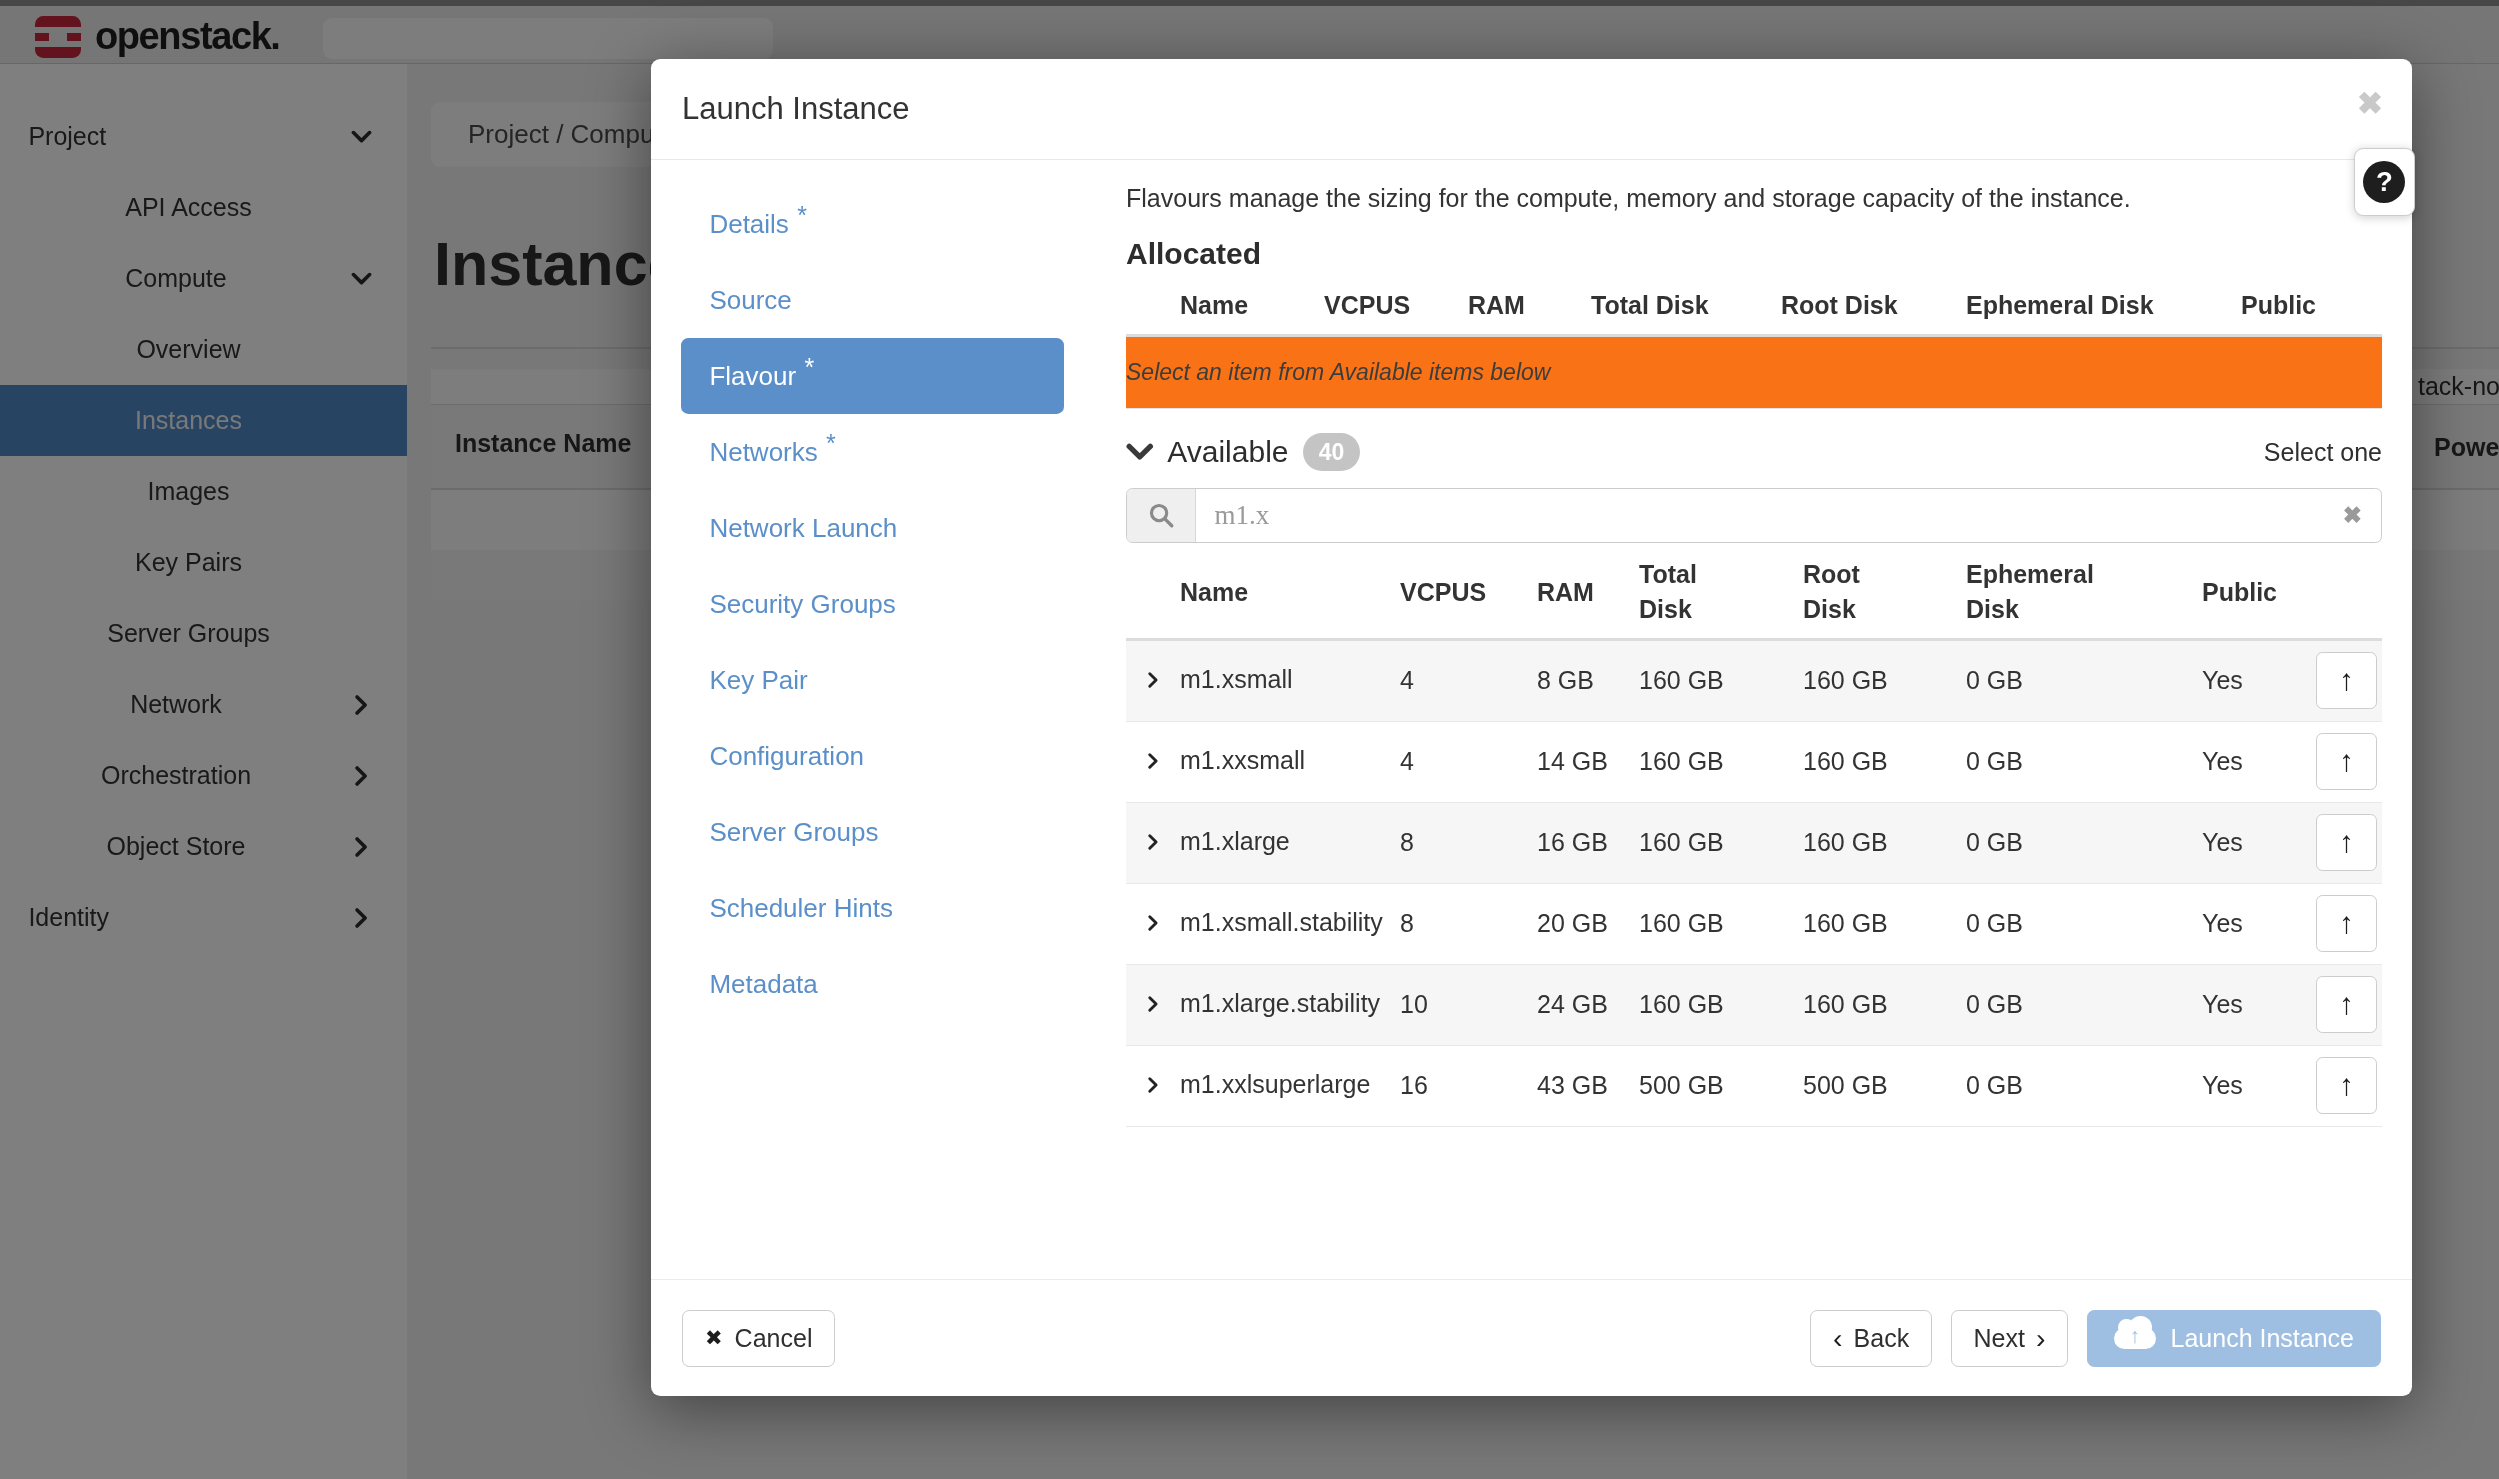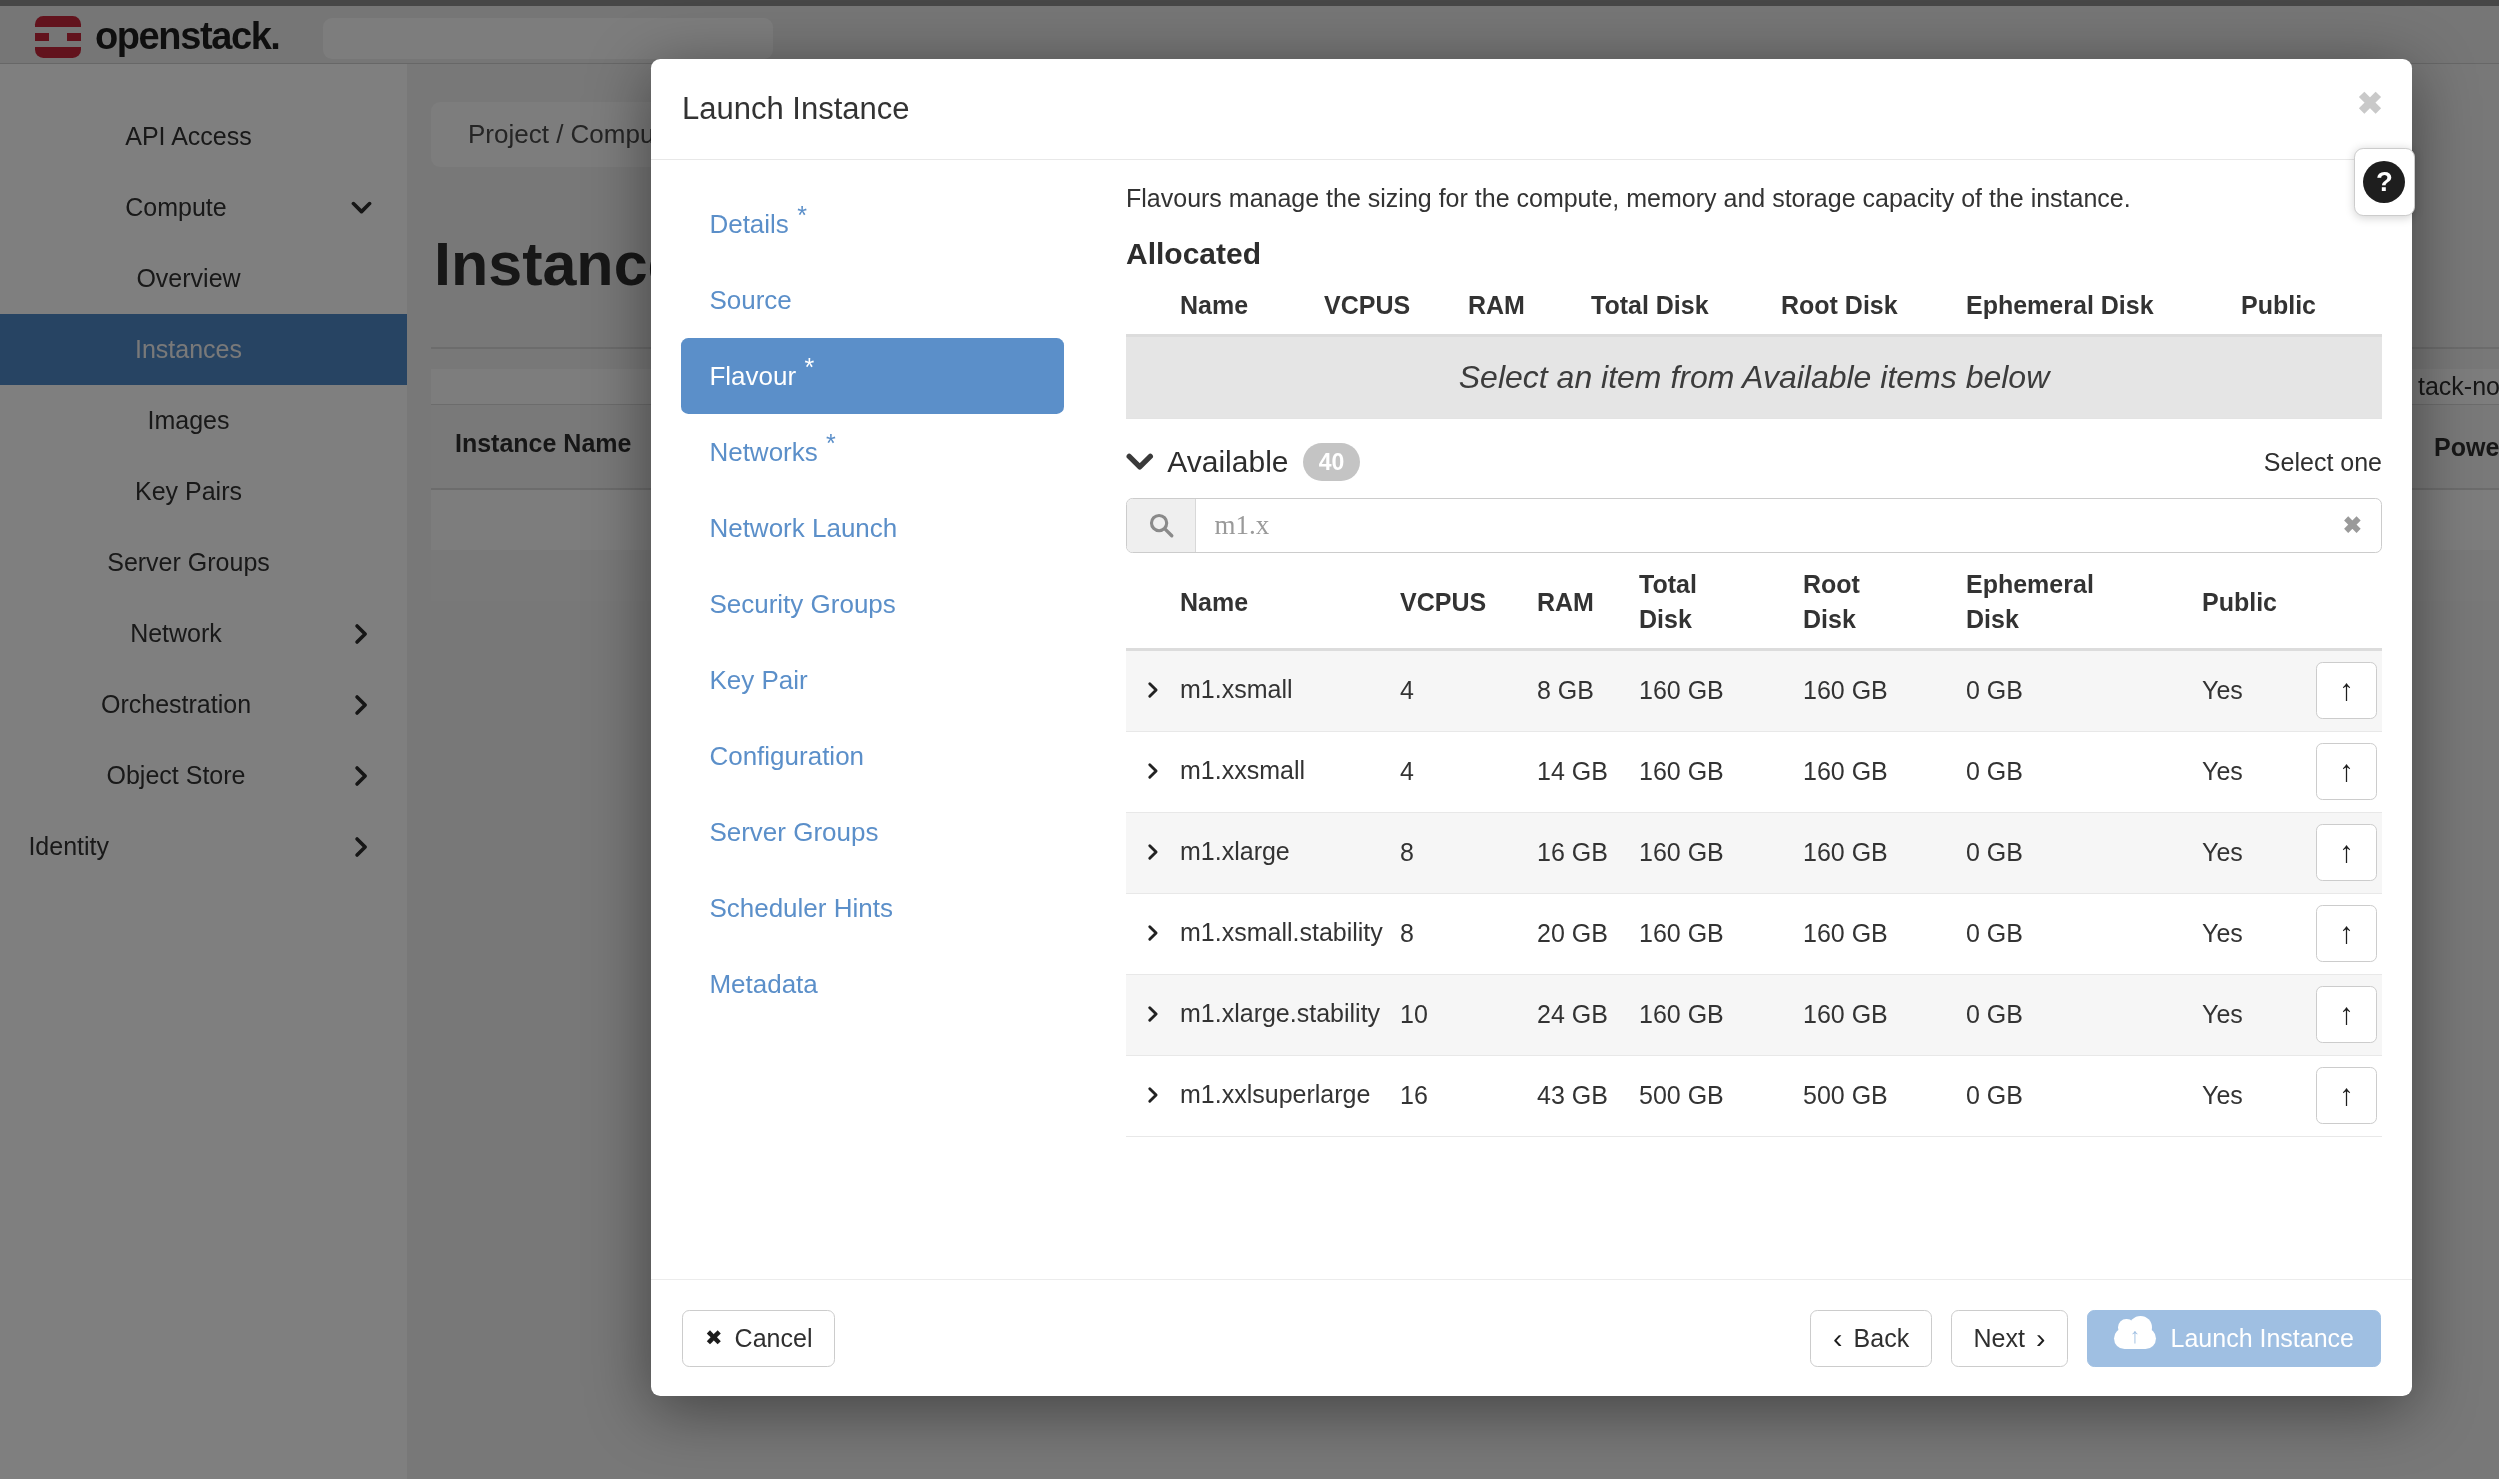--- a/index.html
+++ b/index.html
@@ -59,22 +59,22 @@
   .nav-item.active{background:var(--accent,#5b8fc9);color:#fff;}
   .nav-item .req{margin-left:8.3px;position:relative;top:-8.3px;font-size:25px;}
 
   .m-content{flex:1;padding:16.5px 30px 0 0;box-sizing:border-box;overflow:hidden;margin-left:10px;}
   .desc{font-size:25px;color:#333;line-height:1.3;margin:5.5px 0 0;}
   .section-h{font-size:30px;font-weight:700;color:#2d2d2d;margin:22px 0 0;}
 
   .alloc-head{display:grid;grid-template-columns:144px 144px 123px 190px 185px 275px 1fr;
     padding:20px 0 14.7px 54px;font-weight:700;font-size:25px;color:#333;}
   .alloc-head span{white-space:nowrap;}
-  .alloc-empty{border-top:3.7px solid #dcdcdc;border-bottom:1.8px solid #e3e3e3;background:#e5e5e5;text-align:center;
-    font-style:italic;font-size:32px;color:#3c3c3c;padding:22px 0;}
+  .alloc-empty{border-top:3.7px solid #dcdcdc;border-bottom:1.8px solid #e3e3e3;background:#f97316;text-align:left;
+    font-style:italic;font-size:23px;color:#3c3c3c;padding:22px 0;}
 
   .avail-bar{display:flex;align-items:center;margin-top:24px;}
   .avail-bar .chev-av{display:flex;color:#3a3a3a;}
   .avail-bar .h{font-size:30px;font-weight:500;color:#2d2d2d;margin-left:13.8px;}
   .badge{margin-left:14.7px;background:#c4c4c4;color:#fff;font-weight:700;font-size:23px;border-radius:25px;padding:5.5px 15.6px;}
   .avail-bar .sp{flex:1;}
   .select-hint{font-size:25px;color:#2f2f2f;}
 
   .searchbox{margin-top:16.5px;height:53px;border:1.8px solid #ccc;border-radius:6.4px;display:flex;align-items:stretch;background:#fff;overflow:hidden;}
   .search-seg{width:68px;background:#efefef;border-right:1.8px solid #d8d8d8;display:flex;align-items:center;justify-content:center;}
@@ -115,20 +115,28 @@
     <span class="slit1"></span>
       <span class="slit2"></span>
       <span class="hole"></span>
   </div>
   <div class="wordmark">openstack.</div>
   <div class="topbar-pill"></div>
 </div>
 
 <aside class="sidebar">
   <nav class="side-nav">
+      <div class="side-item lvl1">
+        <span class="side-label">Project</span>
+        <span class="chev down">
+          <svg width="21" height="14.7" viewBox="0 0 26 17">
+            <path d="M3 3 L13 13 L23 3" fill="none" stroke="currentColor" stroke-width="4.5" stroke-linecap="round" stroke-linejoin="round"></path>
+          </svg>
+        </span>
+      </div>
       <div class="side-item lvl3">
         <span class="side-label">API Access</span>
       </div>
       <div class="side-item lvl2">
         <span class="side-label">Compute</span>
         <span class="chev down">
           <svg width="21" height="14.7" viewBox="0 0 26 17">
             <path d="M3 3 L13 13 L23 3" fill="none" stroke="currentColor" stroke-width="4.5" stroke-linecap="round" stroke-linejoin="round"></path>
           </svg>
         </span>

